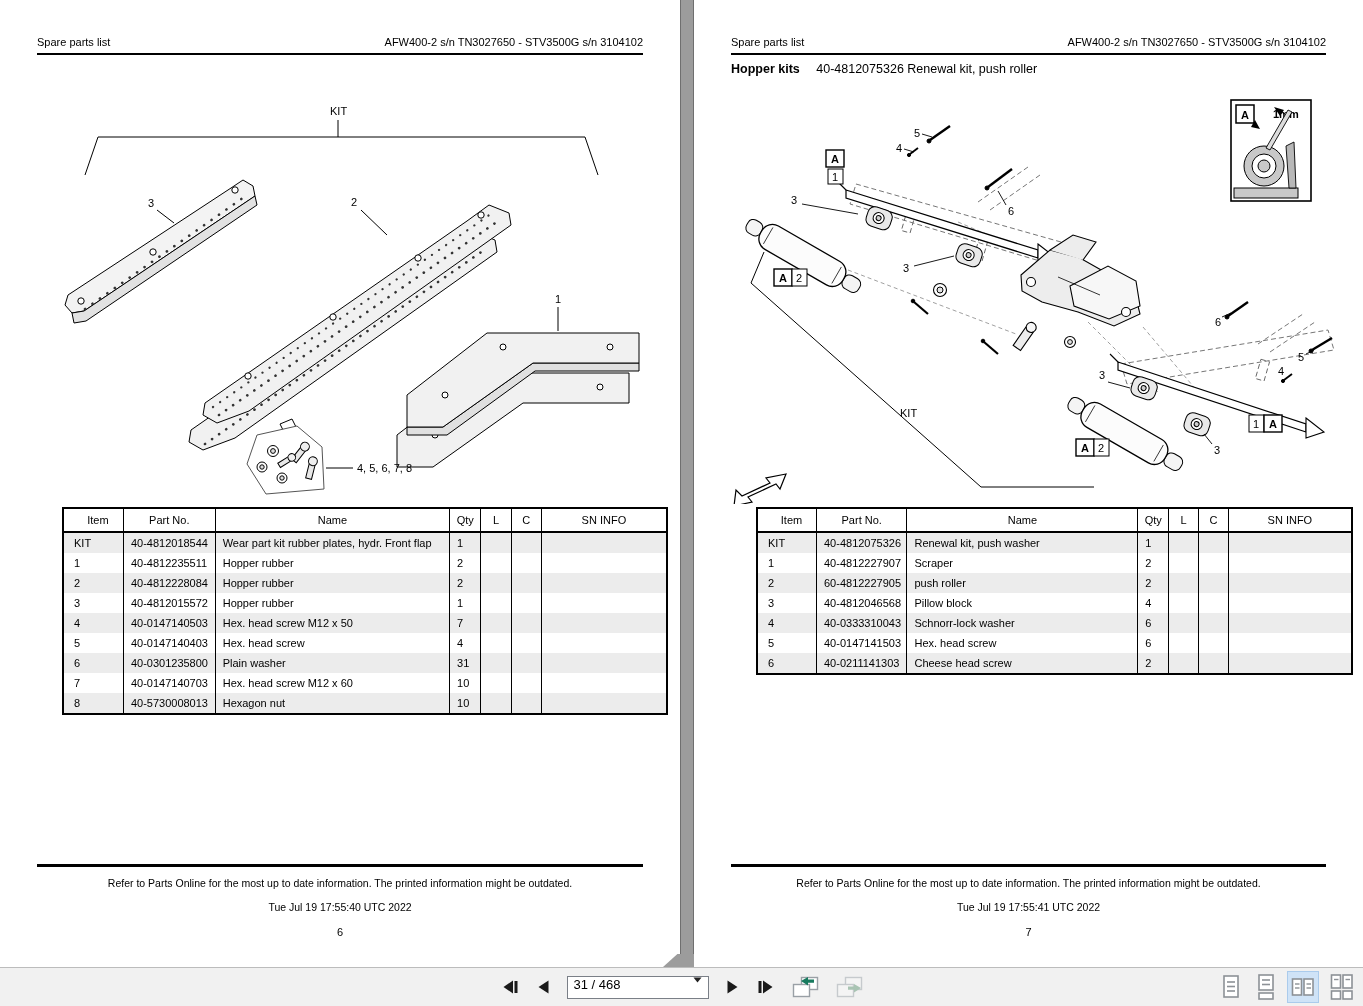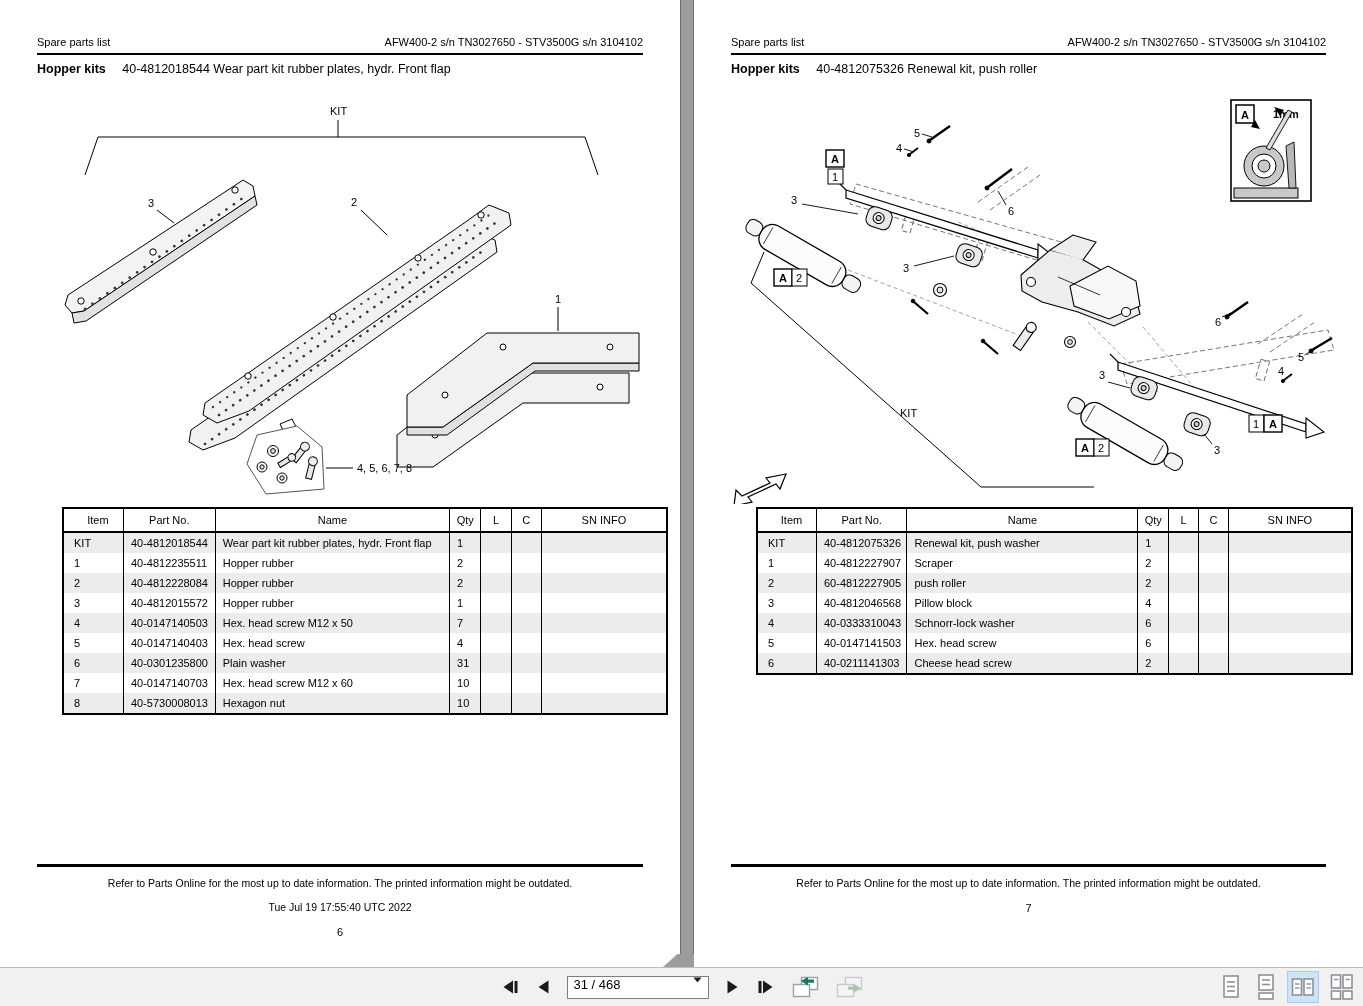--- a/index.html
+++ b/index.html
@@ -87,24 +87,20 @@
 </style>
 </head>
 <body>
 
 <div class="viewer">
 
   <div class="page left">
     <div class="page-header">
       <span>Spare parts list</span>
       <span>AFW400-2 s/n TN3027650 - STV3500G s/n 3104102</span>
-    </div>
-    <div class="page-title">
-      <span class="b">Hopper kits</span>
-      <span class="r">40-4812018544 Wear part kit rubber plates, hydr. Front flap</span>
     </div>
 
     <svg class="diagram" style="top:95px;left:35px;" width="610" height="400" viewBox="0 0 610 400">
 
       <g stroke="#000" fill="none" stroke-width="1">
         <line x1="303" y1="25" x2="303" y2="42"></line>
         <polyline points="50,80 63,42 550,42 563,80"></polyline>
       </g>
       <text x="295" y="20">KIT</text>
 
@@ -574,20 +570,21 @@
             <td></td>
             <td></td>
             <td></td>
           </tr>
         </tbody>
     </table>
 
     <div class="page-footer">
       <div class="rule"></div>
       <div class="l1">Refer to Parts Online for the most up to date information. The printed information might be outdated.</div>
+      <div class="l2">Tue Jul 19 17:55:41 UTC 2022</div>
       <div class="pagenum">7</div>
     </div>
   </div>
 </div>
 
 <div class="toolbar">
   <div class="nav-cluster">
     <button class="tb-btn" title="">
       <svg width="19" height="14" viewBox="0 0 19 14">
         <polygon points="12,0.5 2.5,7 12,13.5" fill="#1a1a1a"></polygon>

